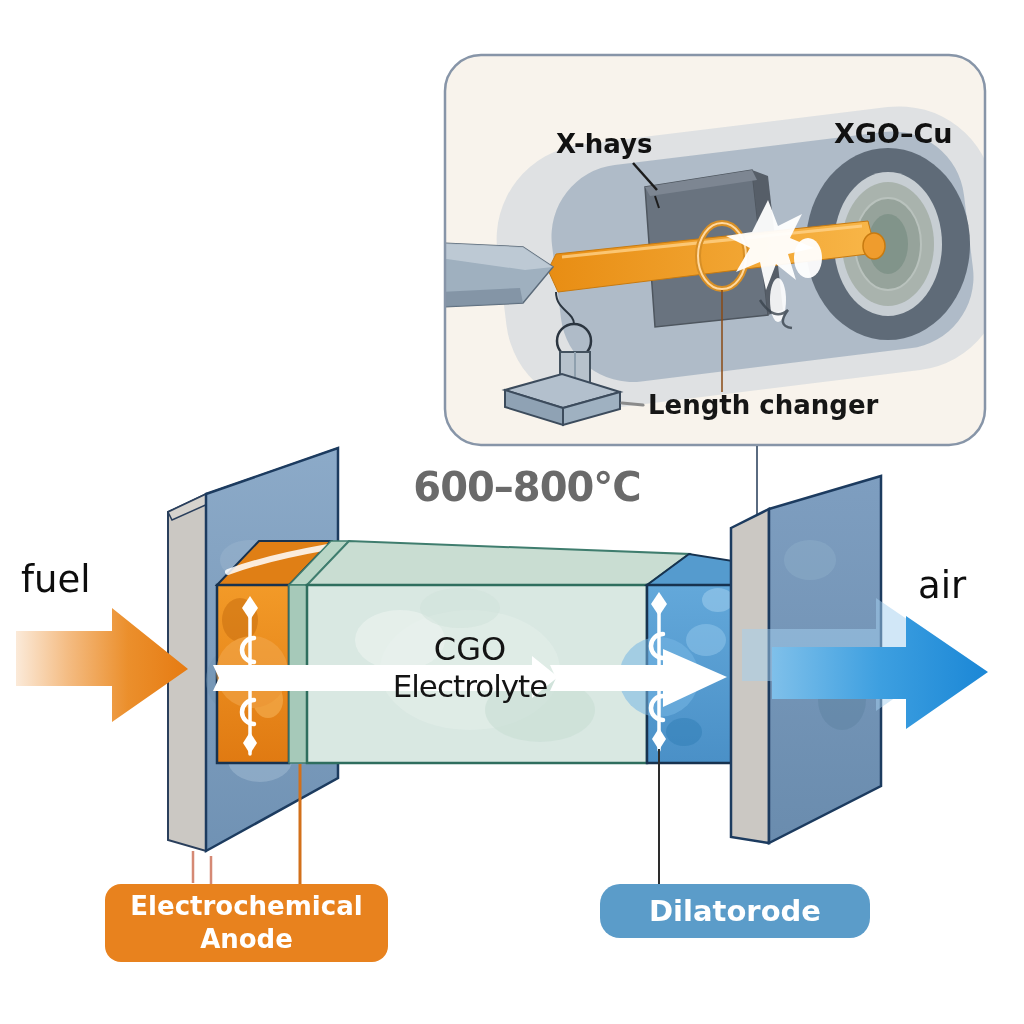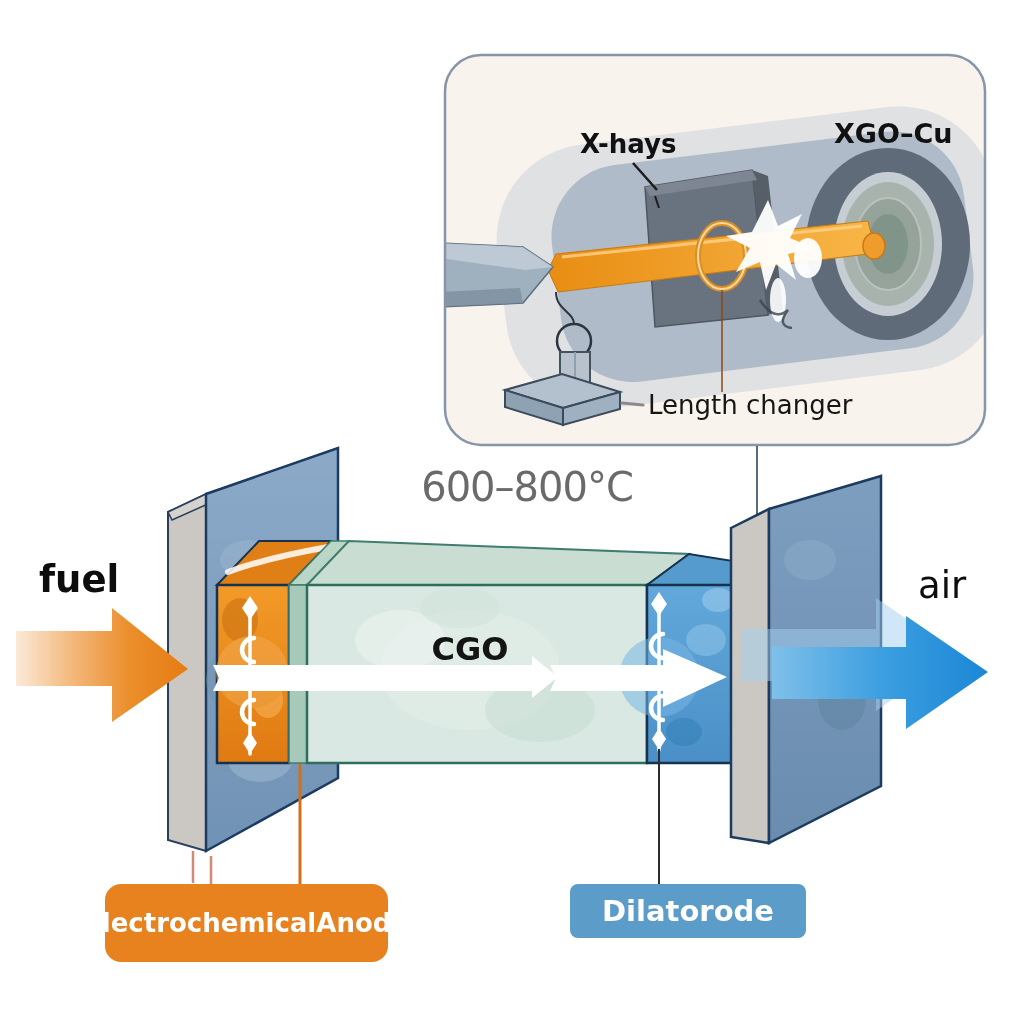--- a/index.html
+++ b/index.html
@@ -1,35 +1,35 @@
 <!DOCTYPE html>
 <html><head>
 <meta charset="utf-8">
 <style>
   html,body{margin:0;padding:0;background:#ffffff;}
   body{width:1024px;height:1024px;position:relative;overflow:hidden;
        font-family:"DejaVu Sans","Liberation Sans",sans-serif;}
   svg{position:absolute;left:0;top:0;}
   .lbl{position:absolute;color:#111;white-space:nowrap;}
-  .lbl-fuel{left:39px;top:558px;font-size:37px;font-weight:700;color:#0d0d0d;}
+  .lbl-fuel{left:21px;top:558px;font-size:37px;font-weight:400;color:#0d0d0d;}
   .lbl-air{left:918px;top:564px;font-size:37px;font-weight:400;color:#0d0d0d;}
   .lbl-temp{left:407px;top:464px;width:240px;text-align:center;font-size:40px;
-            font-weight:400;color:#6a6a6a;letter-spacing:-1px;}
+            font-weight:700;color:#6a6a6a;letter-spacing:-1px;}
   .lbl-cgo{left:350px;top:630px;width:240px;text-align:center;color:#141414;}
-  .lbl-cgo .l1{font-size:32px;font-weight:700;line-height:38px;}
+  .lbl-cgo .l1{font-size:32px;font-weight:400;line-height:38px;}
   .lbl-cgo .l2{font-size:31px;font-weight:500;line-height:37px;letter-spacing:-1px;}
   .lbl-xgo{left:834px;top:74px;font-size:27px;font-weight:600;margin-top:44px;}
-  .lbl-xhays{left:580px;top:129px;font-size:26px;font-weight:600;}
-  .lbl-length{left:648px;top:390px;font-size:26px;font-weight:400;color:#161616;}
-  .callout{position:absolute;display:flex;flex-direction:row;align-items:center;
+  .lbl-xhays{left:556px;top:129px;font-size:26px;font-weight:600;}
+  .lbl-length{left:648px;top:390px;font-size:26px;font-weight:700;color:#161616;}
+  .callout{position:absolute;display:flex;flex-direction:column;align-items:center;
            justify-content:center;color:#ffffff;text-align:center;}
   .callout-anode{left:105px;top:884px;width:283px;height:78px;background:#e8821e;
                  border-radius:16px;font-size:26px;font-weight:800;line-height:33px;}
-  .callout-cath{left:570px;top:884px;width:236px;height:54px;background:#5b9cc9;
-                border-radius:8px;font-size:29px;font-weight:800;}
+  .callout-cath{left:600px;top:884px;width:270px;height:54px;background:#5b9cc9;
+                border-radius:20px;font-size:29px;font-weight:800;}
 </style>
 </head>
 <body>
 
 <svg width="1024" height="1024" viewBox="0 0 1024 1024">
   <defs>
     <linearGradient id="fuelGrad" x1="0" y1="0" x2="1" y2="0">
       <stop offset="0" stop-color="#fbead9"></stop>
         <stop offset="0.3" stop-color="#f4bc83"></stop>
       <stop offset="0.65" stop-color="#eb8f2c"></stop>
@@ -219,20 +219,21 @@
 <div class="lbl lbl-xgo">XGO–Cu</div>
 <div class="lbl lbl-xhays">X-hays</div>
 <div class="lbl lbl-length">Length changer</div>
 
 <div class="lbl lbl-temp">600–800°C</div>
 <div class="lbl lbl-fuel">fuel</div>
 <div class="lbl lbl-air">air</div>
 
 <div class="lbl lbl-cgo">
   <div class="l1">CGO</div>
+  <div class="l2">Electrolyte</div>
 </div>
 
 <div class="callout callout-anode">
   <div>Electrochemical</div>
   <div>Anode</div>
 </div>
 
 <div class="callout callout-cath">
   <div>Dilatorode</div>
 </div>

